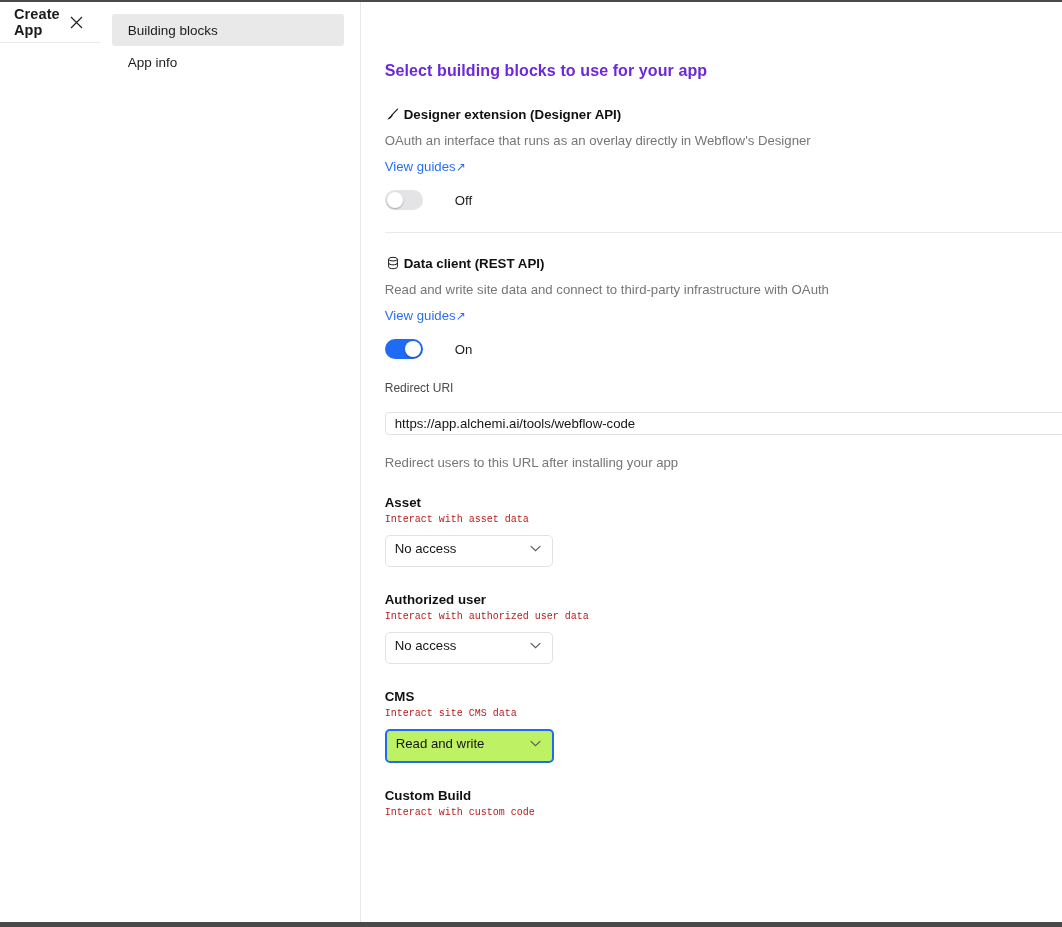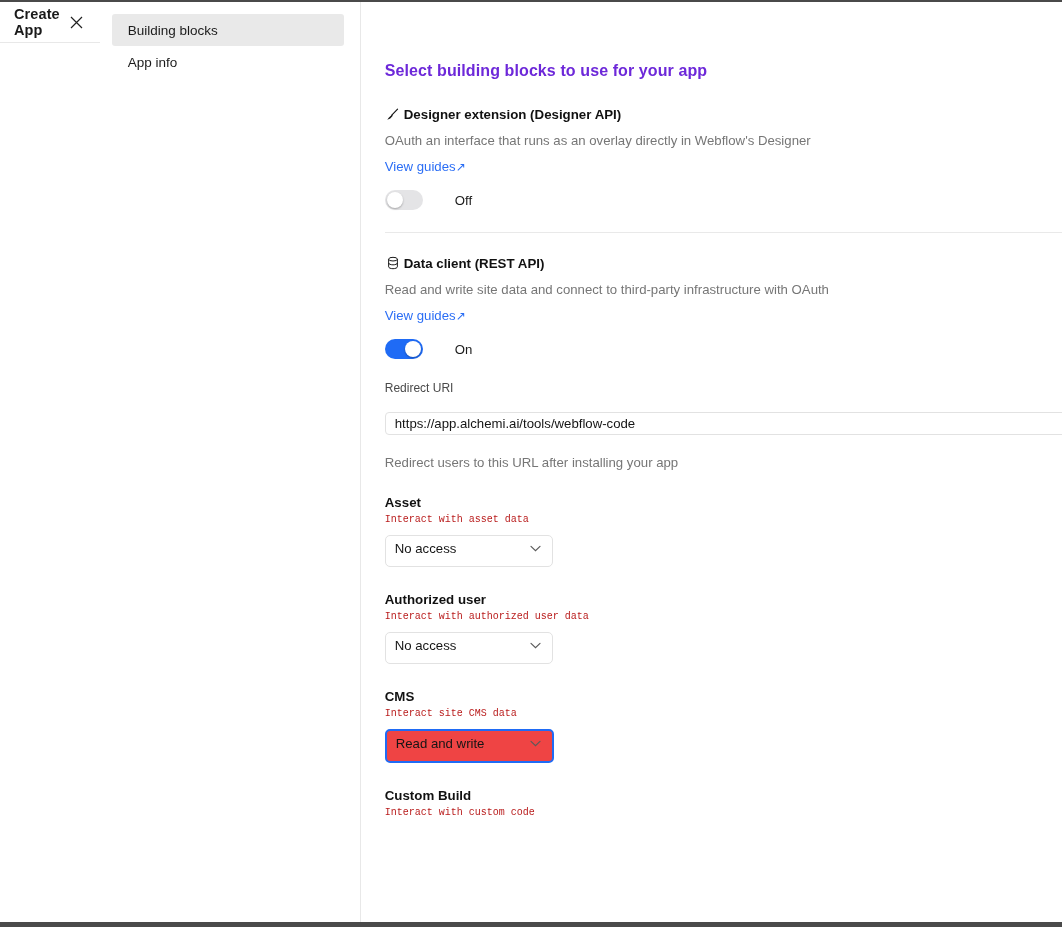--- a/index.html
+++ b/index.html
@@ -229,21 +229,21 @@
     display: flex;
     align-items: center;
     justify-content: space-between;
     padding: 0 11px 5px 9px;
     font-size: 13.2px;
     color: #151515;
     cursor: pointer;
   }
   .select.focused {
     border: 2px solid #1f6bf5;
-    background: #ef4444;
+    background: #bef264;
     width: 169px;
     height: 34px;
   }
   .chev {
     color: #5a5a5a;
     display: flex;
     align-items: center;
   }
 
   

